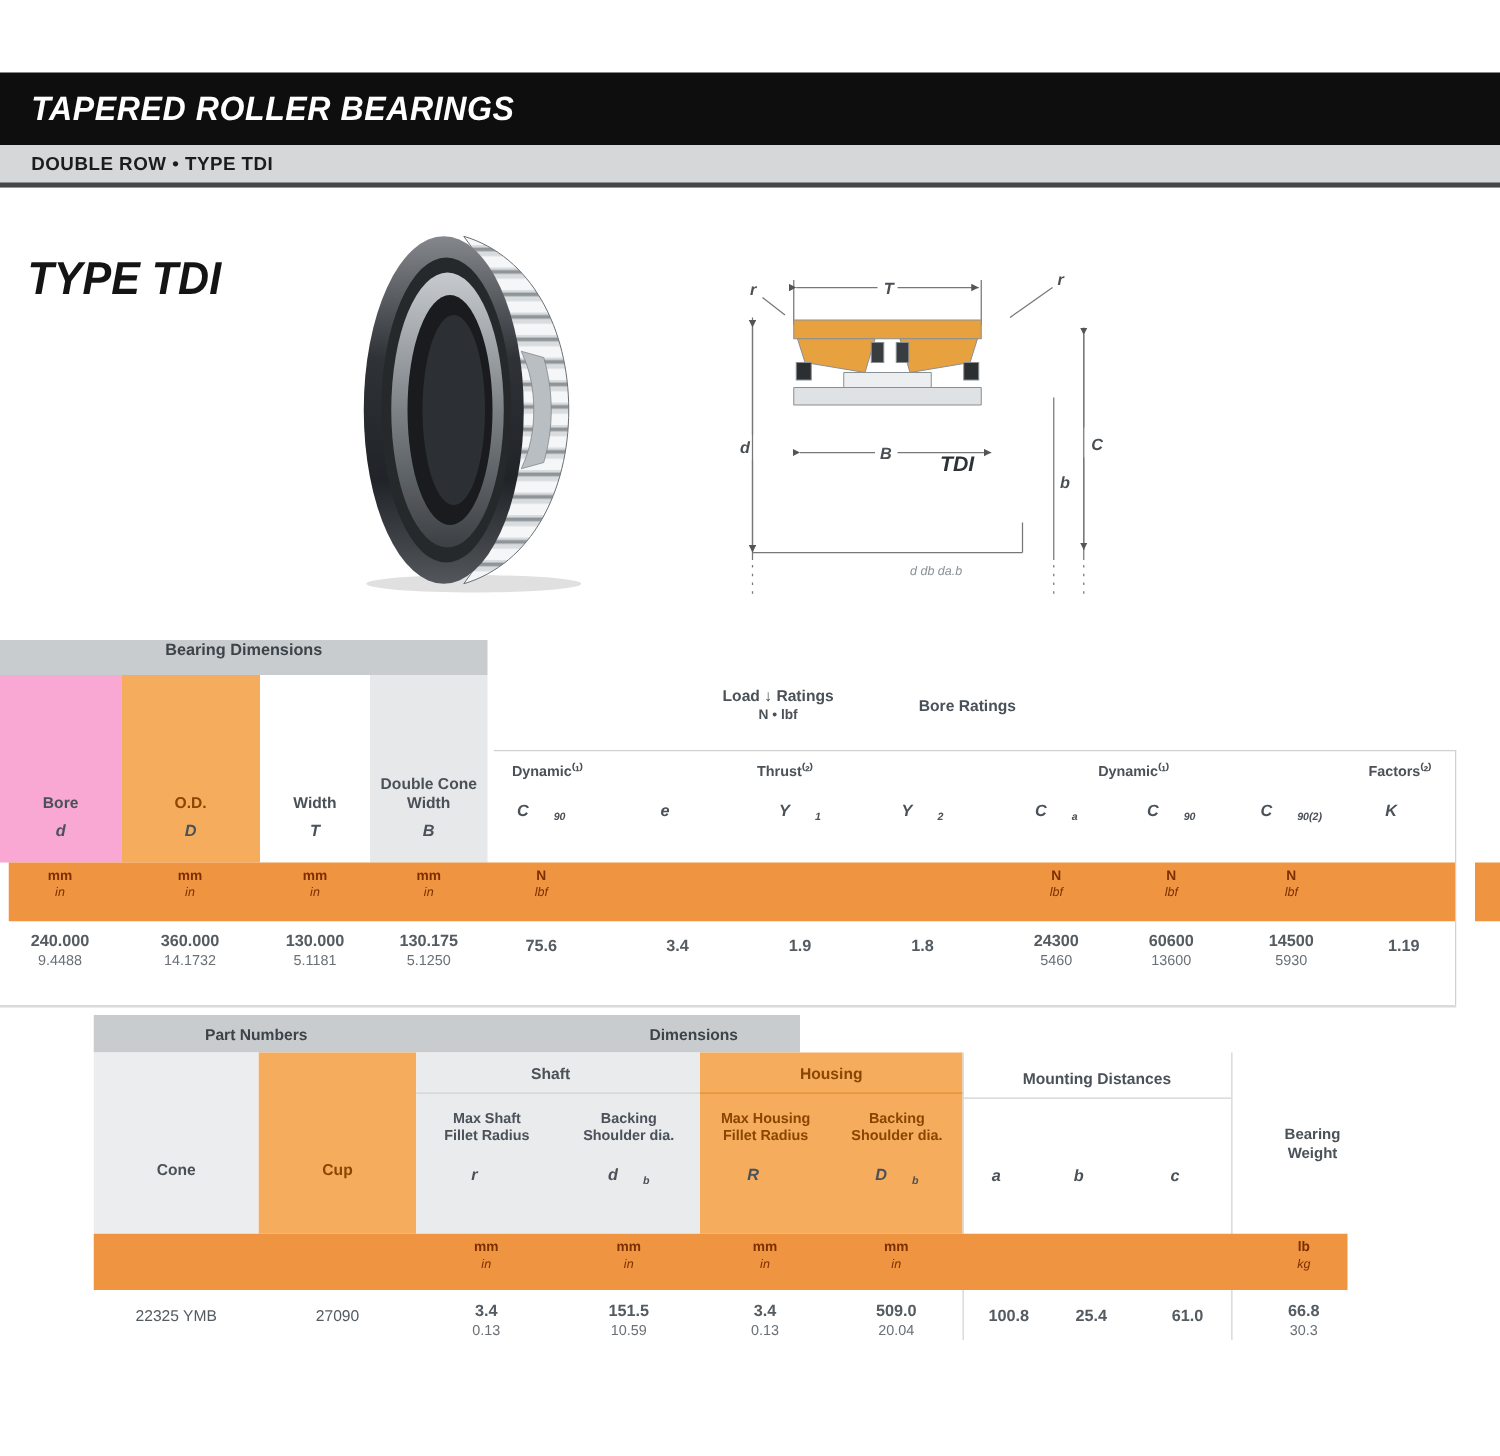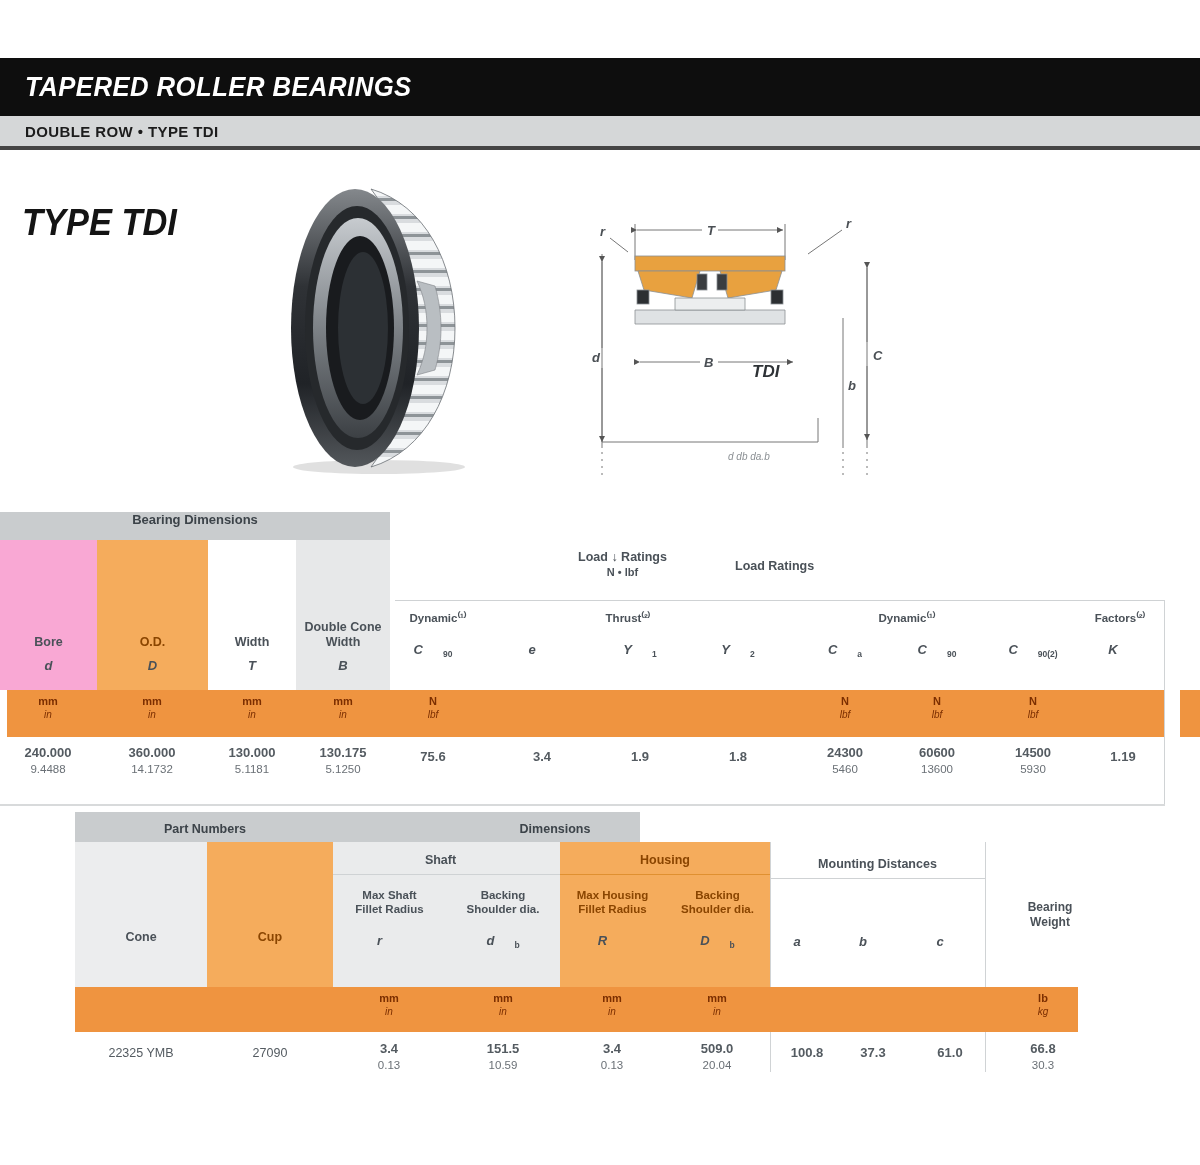--- a/index.html
+++ b/index.html
@@ -15,21 +15,21 @@
   .subbar{left:0;top:116px;width:1200px;height:34px;background:#d5d7d8;border-bottom:4px solid #454545;
           display:flex;align-items:center;box-sizing:border-box;}
   .subbar-text{color:#1c1c1c;font-weight:700;font-size:15px;margin-left:25px;letter-spacing:.4px;white-space:nowrap;}
   .type-heading{left:22px;top:202px;font-size:37px;font-weight:800;font-style:italic;color:#141414;
                 transform:scaleX(.93);transform-origin:left top;white-space:nowrap;}
 
   
   .hl{font-weight:700;font-size:12.5px;color:#4a5158;line-height:1.25;}
   .oh{color:#8a4500;}
   .sym{font-style:italic;font-weight:700;font-size:13px;color:#4a5158;}
-  .sub{font-size:8.5px;font-weight:700;color:#4a5158;vertical-align:-3px;padding-left:20px;}
+  .sub{font-size:8.5px;font-weight:700;color:#4a5158;vertical-align:-3px;font-style:italic;padding-left:20px;}
   .val1{font-weight:700;font-size:13px;color:#545b61;line-height:1.35;}
   .val2{font-weight:400;font-size:11.5px;color:#6a7076;line-height:1.35;}
   .unit1{font-weight:800;font-size:11px;color:#7b2e00;line-height:1.3;}
   .unit2{font-weight:400;font-style:italic;font-size:10px;color:#7b2e00;line-height:1.3;}
   .banner{background:#c9ccce;display:flex;align-items:flex-start;justify-content:center;
           font-weight:700;font-size:13px;color:#3c4349;}
   .groupline{height:1px;background:#cfd2d4;}
   .vline{width:1px;background:#d0d3d5;}
   .dimhead{top:28px;height:150px;display:flex;flex-direction:column;justify-content:flex-end;
            align-items:center;gap:5px;padding-bottom:16px;box-sizing:border-box;text-align:center;}
@@ -169,21 +169,21 @@
     <div class="abs dimhead" style="left:296px;width:94px;background:#e7e8e9">
       <div class="hl" style="width:78px">Double Cone Width</div>
       <div><span class="sym">B</span></div>
     </div>
 
     <div class="abs c" style="left:535px;top:38px;width:175px">
       <div class="hl">Load ↓ Ratings</div>
       <div class="hl" style="font-size:11px">N • lbf</div>
     </div>
     <div class="abs" style="left:735px;top:44px">
-      <span class="hl">Load Ratings</span>
+      <span class="hl">Bore Ratings</span>
     </div>
 
     <div class="abs groupline" style="left:395px;top:88px;width:770px"></div>
     <div class="abs vline" style="left:1164px;top:88px;height:204px"></div>
 
     <div class="abs c" style="left:398px;top:96px;width:80px">
       <span class="hl" style="font-size:11.5px">Dynamic⁽¹⁾</span></div>
     <div class="abs c" style="left:568px;top:96px;width:120px">
       <span class="hl" style="font-size:11.5px">Thrust⁽²⁾</span></div>
     <div class="abs c" style="left:847px;top:96px;width:120px">
@@ -396,21 +396,21 @@
         <div class="val2">0.13</div>
       </div>
     <div class="abs c valcell" style="left:587px;top:228px">
       <div class="val1">509.0</div>
         <div class="val2">20.04</div>
       </div>
     <div class="abs c" style="left:702px;top:232px;width:60px">
       <div class="val1">100.8</div>
       </div>
     <div class="abs c" style="left:768px;top:232px;width:60px">
-      <div class="val1">37.3</div>
+      <div class="val1">25.4</div>
       </div>
     <div class="abs c" style="left:845px;top:232px;width:60px">
       <div class="val1">61.0</div>
       </div>
     <div class="abs c valcell" style="left:913px;top:228px">
       <div class="val1">66.8</div>
         <div class="val2">30.3</div>
       </div>
   </div>
 

